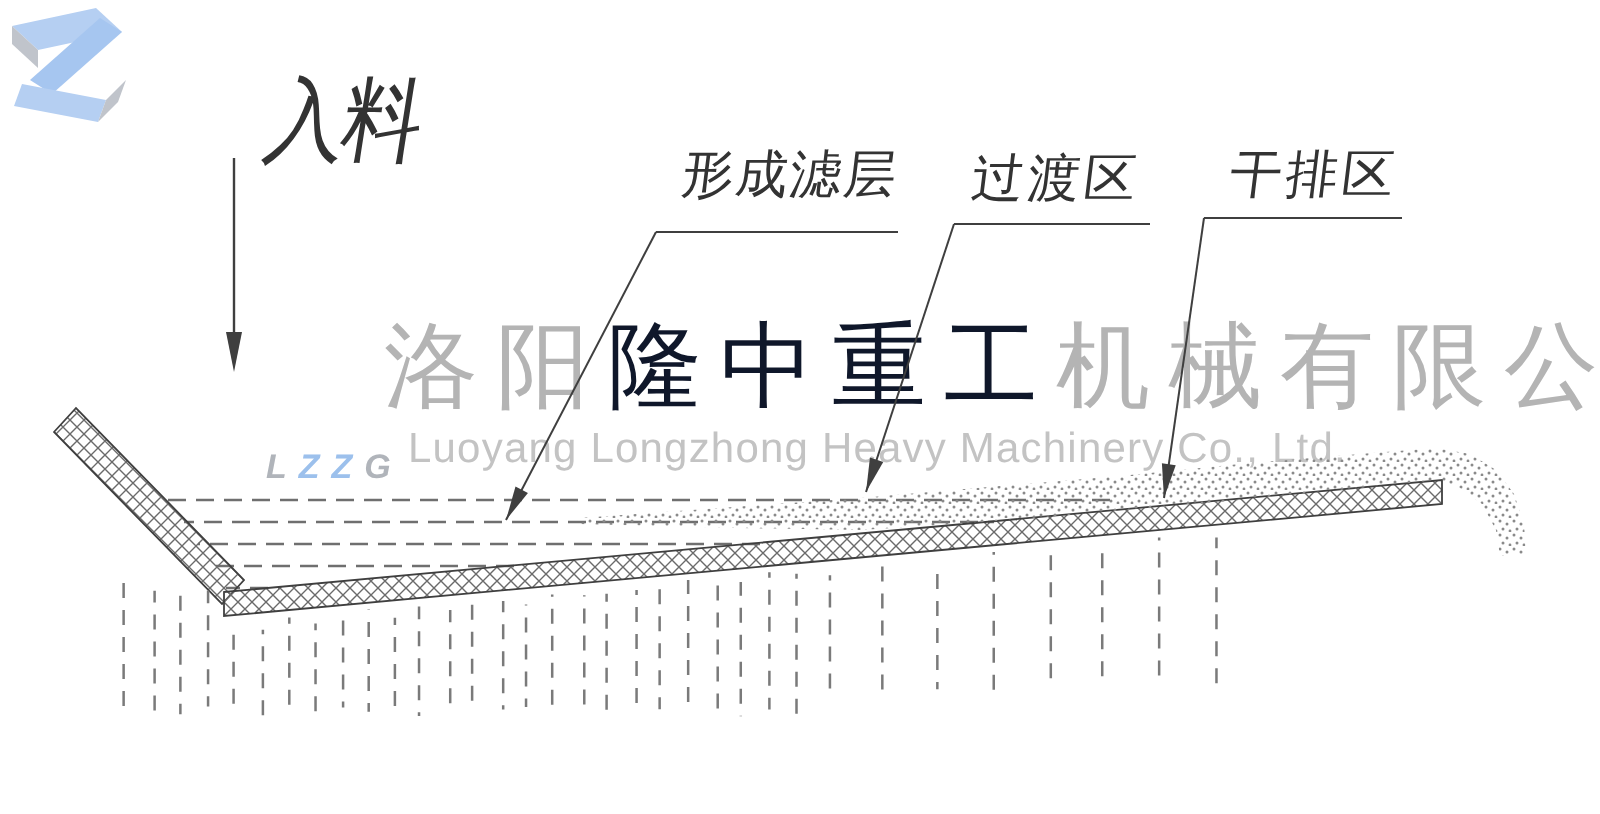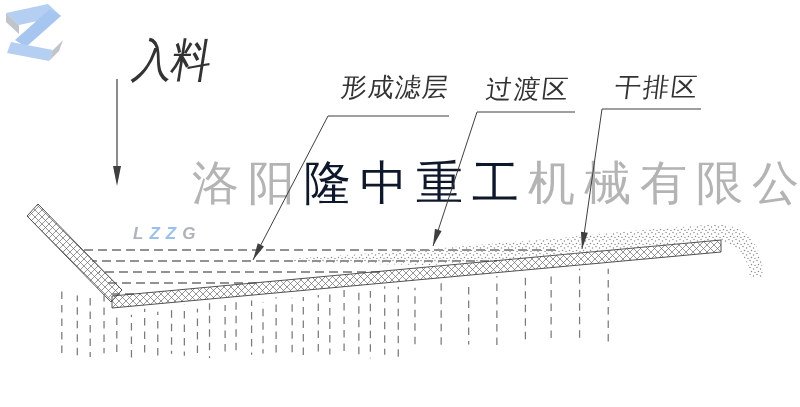--- a/index.html
+++ b/index.html
@@ -30,20 +30,21 @@
 
   <svg class="wm-logo-svg" width="80" height="70" viewBox="0 0 80 70">
     <polygon points="6,13 48,4 61,16 19,25" fill="#b5cff2"></polygon>
     <polygon points="6,13 19,25 19,34 6,22" fill="#c0c4cb"></polygon>
     <polygon points="61,16 26,47 15,40 50,9" fill="#a6c6f0"></polygon>
     <polygon points="11,42 53,50 49,61 7,53" fill="#b5cff2"></polygon>
     <polygon points="53,50 63,40 59,51 49,61" fill="#c0c4cb"></polygon>
   </svg>
   <div class="wm-lzzg"><span class="g">L</span><span class="b">Z</span><span class="b">Z</span><span class="g">G</span></div>
   <div class="wm-cn"><span>洛阳</span><span class="blue">隆中重工</span><span>机械有限公司</span></div>
+  <div class="wm-en">Luoyang Longzhong Heavy Machinery Co., Ltd.</div>
 
   <svg id="diagram-svg" width="800" height="407" viewBox="0 0 800 407">
     <defs>
       <pattern id="mesh" width="7" height="7" patternUnits="userSpaceOnUse">
         <path d="M0 7L7 0M0 0L7 7" stroke="#6a6a6a" stroke-width="0.7" fill="none"></path>
       </pattern>
       <pattern id="stip" width="7" height="7" patternUnits="userSpaceOnUse">
         <circle cx="1" cy="1.5" r="0.75" fill="#8a8a8a"></circle>
         <circle cx="4.5" cy="3" r="0.75" fill="#8a8a8a"></circle>
         <circle cx="2.5" cy="5.5" r="0.75" fill="#8a8a8a"></circle>

